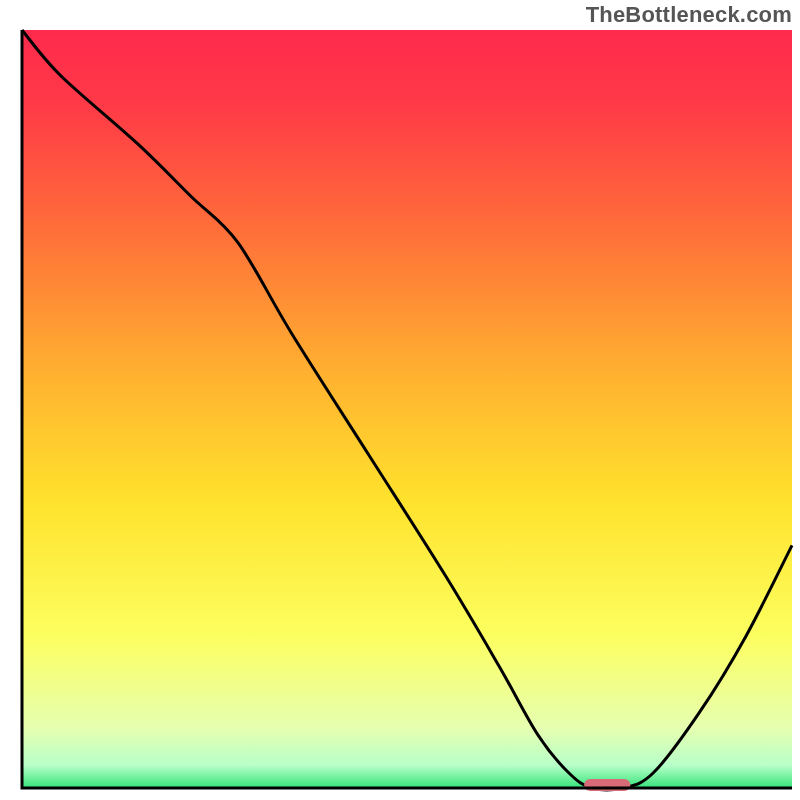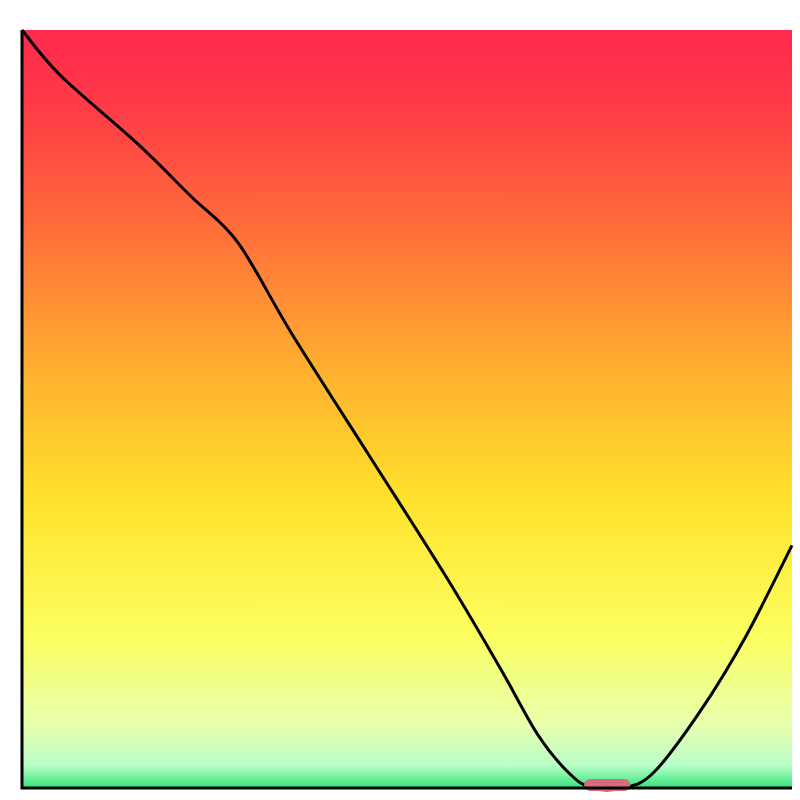--- a/index.html
+++ b/index.html
@@ -25,20 +25,21 @@
     letter-spacing: 0.2px;
   }
   svg {
     display: block;
   }
 </style>
 </head>
 <body>
 <div class="container">
 
+<div class="watermark">TheBottleneck.com</div>
 
 <svg id="chart-svg" width="800" height="800" viewBox="0 0 800 800">
   <defs>
     <linearGradient id="bg-grad" x1="0" y1="0" x2="0" y2="1">
           <stop offset="0.0%" stop-color="#ff2a4d"></stop>
           <stop offset="10.0%" stop-color="#ff3a47"></stop>
           <stop offset="25.0%" stop-color="#ff6a3a"></stop>
           <stop offset="45.0%" stop-color="#ffb030"></stop>
           <stop offset="62.0%" stop-color="#ffe22c"></stop>
           <stop offset="80.0%" stop-color="#fcff60"></stop>

